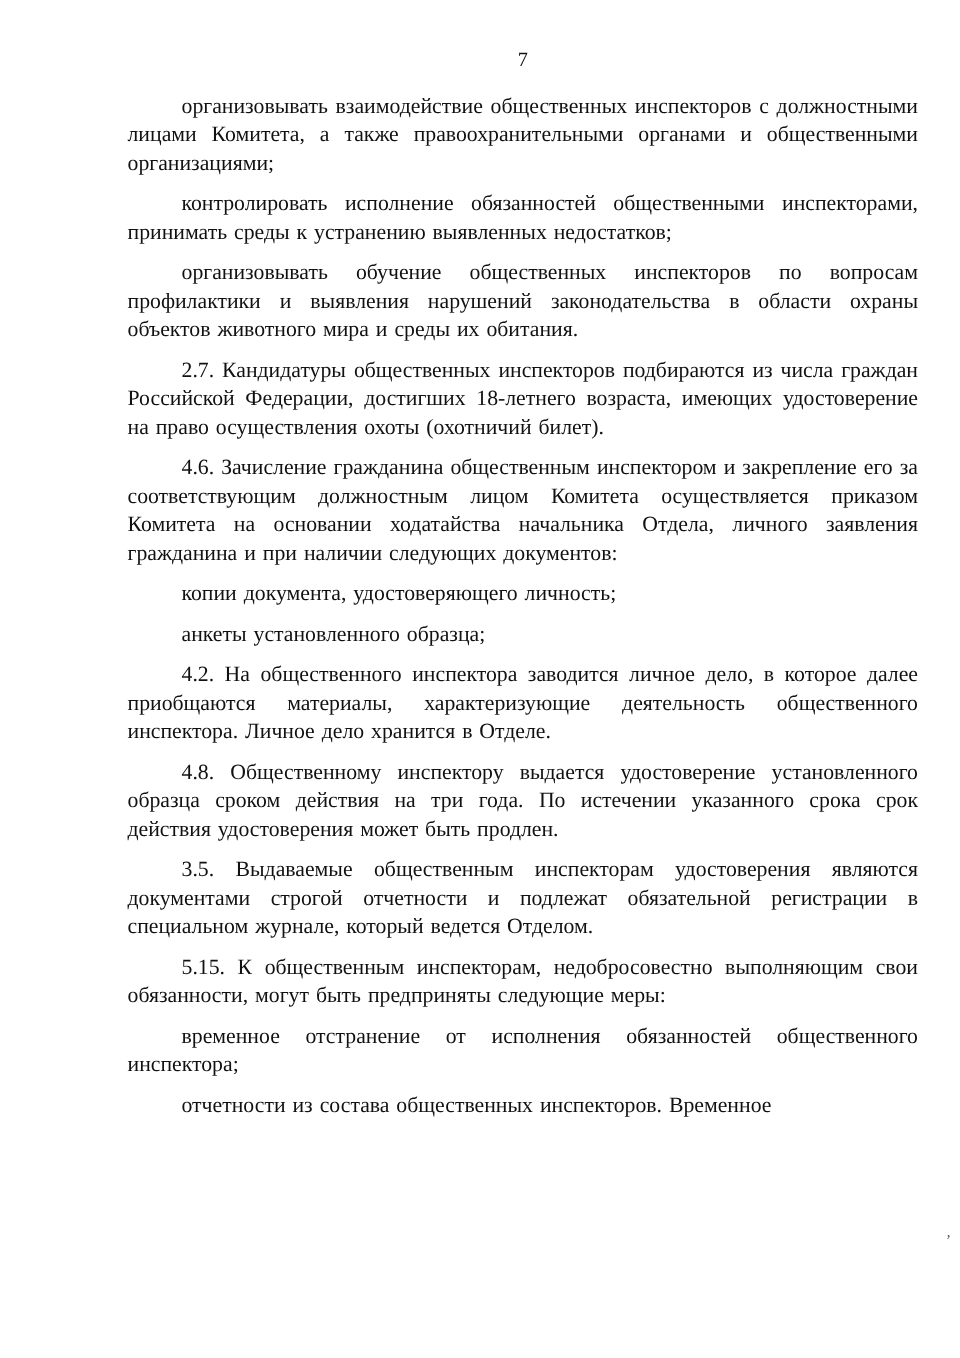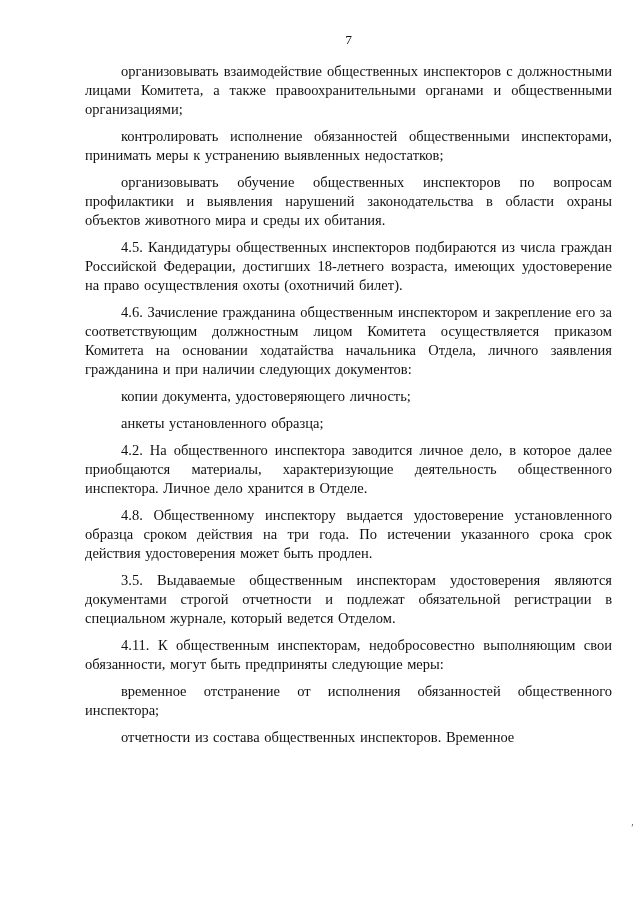--- a/index.html
+++ b/index.html
@@ -40,28 +40,28 @@
   }
 </style>
 </head>
 <body>
 
 <div class="page">
   <div class="page-number">7</div>
 
   <div class="body-text">
       <p class="para">организовывать взаимодействие общественных инспекторов с должностными лицами Комитета, а также правоохранительными органами и общественными организациями;</p>
-      <p class="para">контролировать исполнение обязанностей общественными инспекторами, принимать меры к устранению выявленных недостатков;</p>
+      <p class="para">контролировать исполнение обязанностей общественными инспекторами, принимать среды к устранению выявленных недостатков;</p>
       <p class="para">организовывать обучение общественных инспекторов по вопросам профилактики и выявления нарушений законодательства в области охраны объектов животного мира и среды их обитания.</p>
-      <p class="para">4.5. Кандидатуры общественных инспекторов подбираются из числа граждан Российской Федерации, достигших 18-летнего возраста, имеющих удостоверение на право осуществления охоты (охотничий билет).</p>
+      <p class="para">2.7. Кандидатуры общественных инспекторов подбираются из числа граждан Российской Федерации, достигших 18-летнего возраста, имеющих удостоверение на право осуществления охоты (охотничий билет).</p>
       <p class="para">4.6. Зачисление гражданина общественным инспектором и закрепление его за соответствующим должностным лицом Комитета осуществляется приказом Комитета на основании ходатайства начальника Отдела, личного заявления гражданина и при наличии следующих документов:</p>
       <p class="para">копии документа, удостоверяющего личность;</p>
       <p class="para">анкеты установленного образца;</p>
       <p class="para">4.2. На общественного инспектора заводится личное дело, в которое далее приобщаются материалы, характеризующие деятельность общественного инспектора. Личное дело хранится в Отделе.</p>
       <p class="para">4.8. Общественному инспектору выдается удостоверение установленного образца сроком действия на три года. По истечении указанного срока срок действия удостоверения может быть продлен.</p>
       <p class="para">3.5. Выдаваемые общественным инспекторам удостоверения являются документами строгой отчетности и подлежат обязательной регистрации в специальном журнале, который ведется Отделом.</p>
-      <p class="para">4.11. К общественным инспекторам, недобросовестно выполняющим свои обязанности, могут быть предприняты следующие меры:</p>
+      <p class="para">5.15. К общественным инспекторам, недобросовестно выполняющим свои обязанности, могут быть предприняты следующие меры:</p>
       <p class="para">временное отстранение от исполнения обязанностей общественного инспектора;</p>
       <p class="para">отчетности из состава общественных инспекторов. Временное</p>
     </div>
 
   <span class="scan-artifact">’</span>
 </div>
 
 </body></html>

